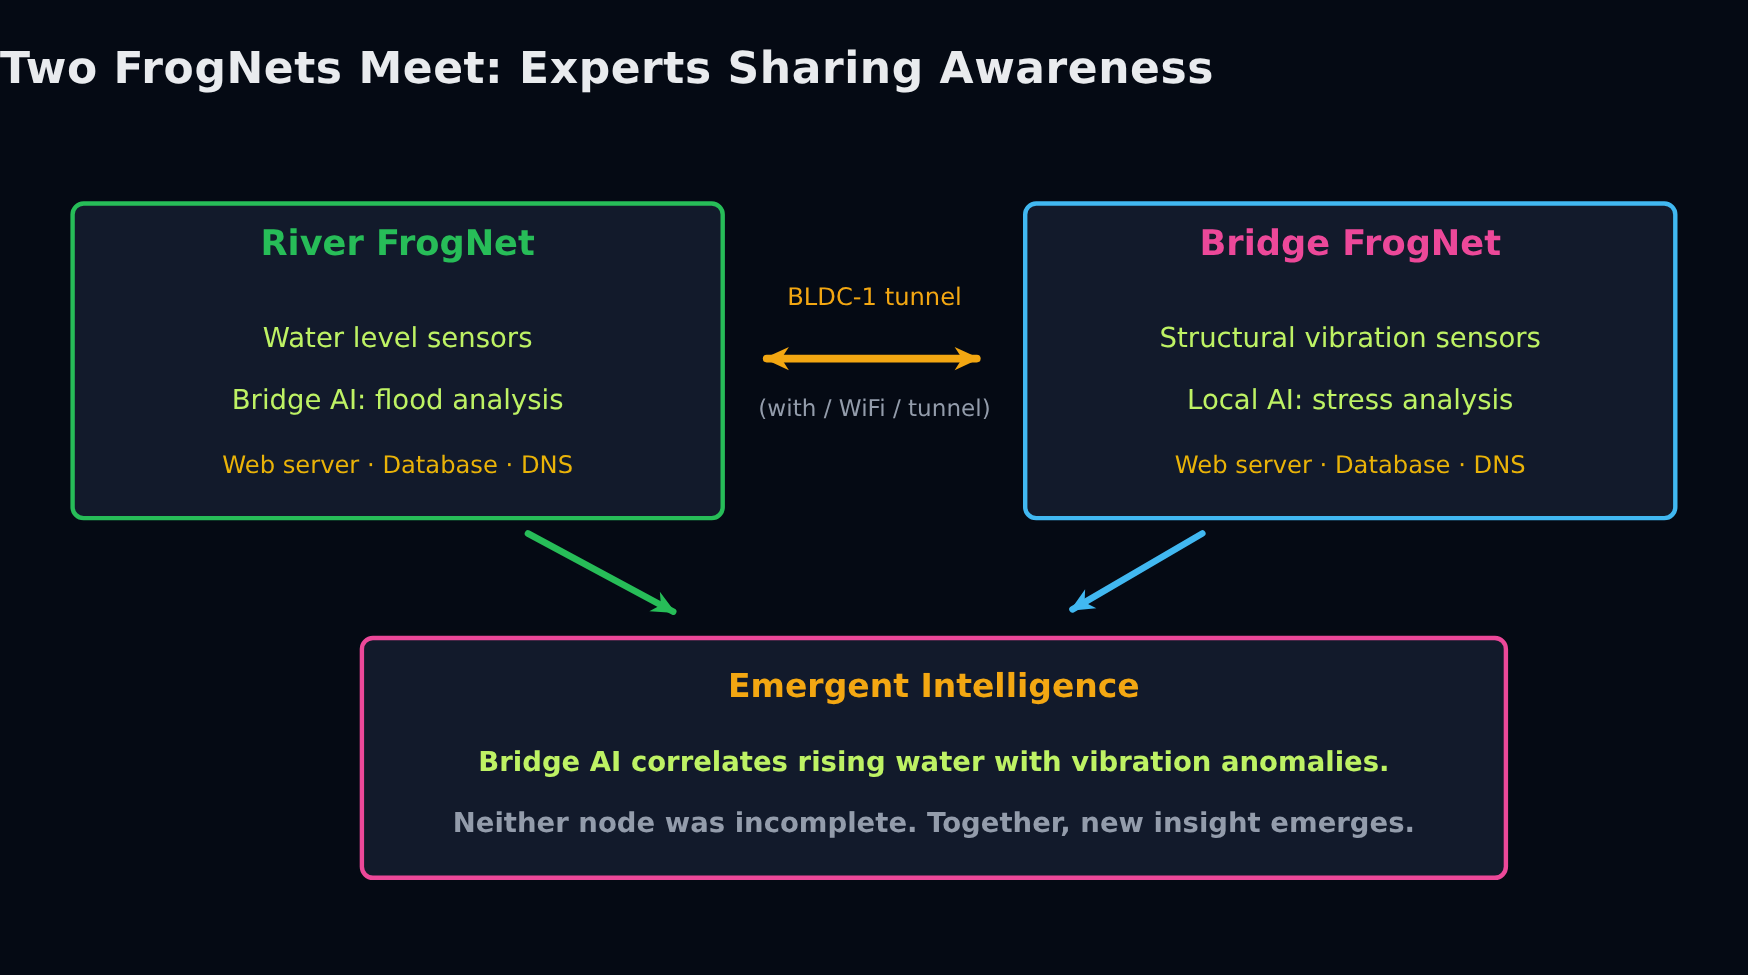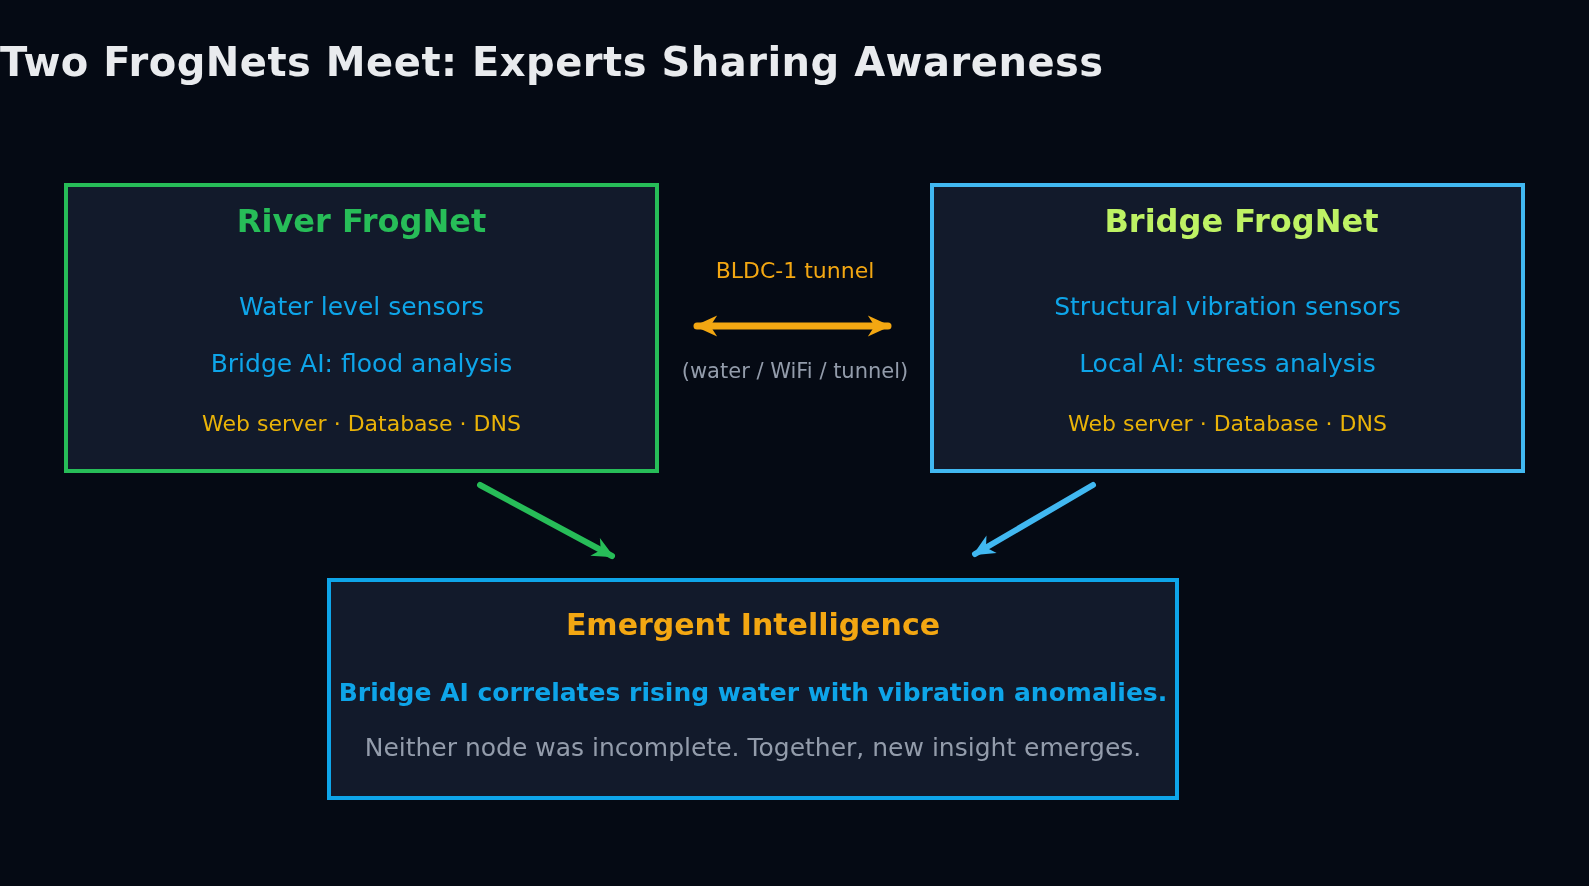--- a/index.html
+++ b/index.html
@@ -24,66 +24,66 @@
     font-size: 40px;
     font-weight: bold;
     color: #e9ebee;
     letter-spacing: 0.5px;
     line-height: 1.2;
   }
   .node {
     position: absolute;
     box-sizing: border-box;
     background: #121a2b;
-    border-radius: 0;
+    border-radius: 12px;
   }
   .node-river {
     left: 64px; top: 183px;
     width: 595px; height: 290px;
     border: 4px solid #27bd58;
   }
   .node-bridge {
     left: 930px; top: 183px;
     width: 595px; height: 290px;
     border: 4px solid #41b8f1;
   }
   .node-emergent {
     left: 327px; top: 578px;
-    width: 852px; height: 222px;
-    border: 4px solid #0ea5e9;
+    width: 1044px; height: 222px;
+    border: 4px solid #ec4899;
   }
   .node > div {
     position: absolute;
     left: 0;
     width: 100%;
     text-align: center;
   }
   .node-title {
     font-size: 32px;
     font-weight: bold;
     line-height: 1.25;
   }
   .node-river .node-title { top: 14px; color: #27bd58; }
-  .node-bridge .node-title { top: 14px; color: #bef264; padding-left: 14px; }
+  .node-bridge .node-title { top: 14px; color: #ec4899; }
   .node-emergent .node-title { top: 24px; color: #f3a712; font-size: 30px; }
   .node-line {
     font-size: 25px;
-    color: #0ea5e9;
+    color: #bef264;
     line-height: 1.25;
   }
   .node-river .line1, .node-bridge .line1 { top: 104px; }
   .node-river .line2, .node-bridge .line2 { top: 161px; }
   .node-services {
     font-size: 22px;
     color: #eab308;
     line-height: 1.25;
   }
   .node-river .node-services, .node-bridge .node-services { top: 223px; }
   .node-emergent .line1 { top: 95px; font-weight: bold; }
-  .node-emergent .line2 { top: 150px; color: #939cab; }
+  .node-emergent .line2 { top: 150px; color: #939cab; font-weight: bold; }
   .link-label {
     position: absolute;
     left: 659px; top: 258px;
     width: 272px;
     text-align: center;
     font-size: 22px;
     color: #f3a712;
     line-height: 1.2;
   }
   .link-sublabel {
@@ -124,21 +124,21 @@
     <div class="node-services">Web server · Database · DNS</div>
   </div>
 
   <div class="node node-emergent">
     <div class="node-title">Emergent Intelligence</div>
     <div class="node-line line1">Bridge AI correlates rising water with vibration anomalies.</div>
     <div class="node-line line2">Neither node was incomplete. Together, new insight emerges.</div>
   </div>
 
   <div class="link-label">BLDC-1 tunnel</div>
-  <div class="link-sublabel">(water / WiFi / tunnel)</div>
+  <div class="link-sublabel">(with / WiFi / tunnel)</div>
 
   <svg class="arrows-layer" viewBox="0 0 1589 886" xmlns="http://www.w3.org/2000/svg">
     <defs>
       <marker id="head-orange" viewBox="0 0 10 10" refX="8.5" refY="5" markerWidth="3.6" markerHeight="3.6" orient="auto-start-reverse">
         <path d="M0.5,0.8 L9.6,5 L0.5,9.2 L3.2,5 Z" fill="#f3a712"></path>
       </marker>
       <marker id="head-green" viewBox="0 0 10 10" refX="8.5" refY="5" markerWidth="4" markerHeight="4" orient="auto">
         <path d="M0.5,0.8 L9.6,5 L0.5,9.2 L3.2,5 Z" fill="#27bd58"></path>
       </marker>
       <marker id="head-blue" viewBox="0 0 10 10" refX="8.5" refY="5" markerWidth="4" markerHeight="4" orient="auto">

